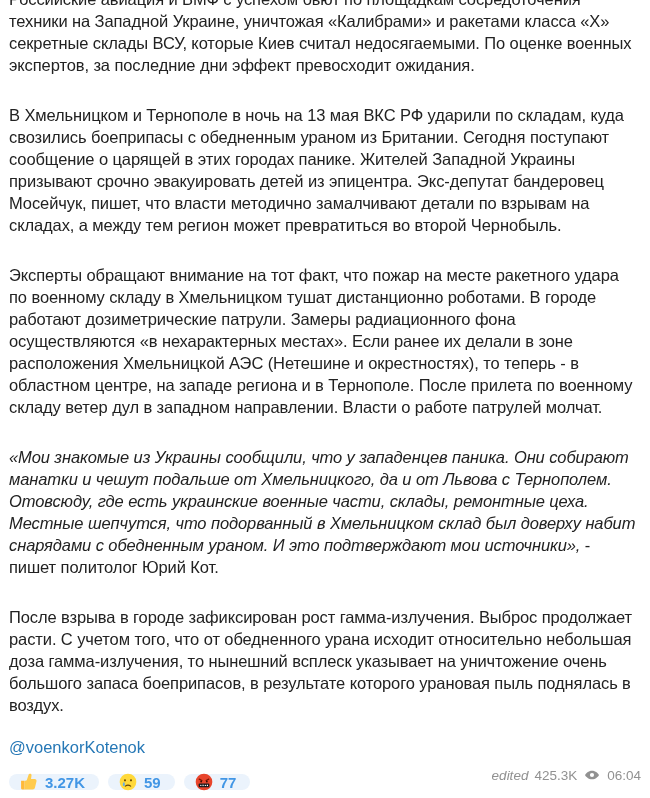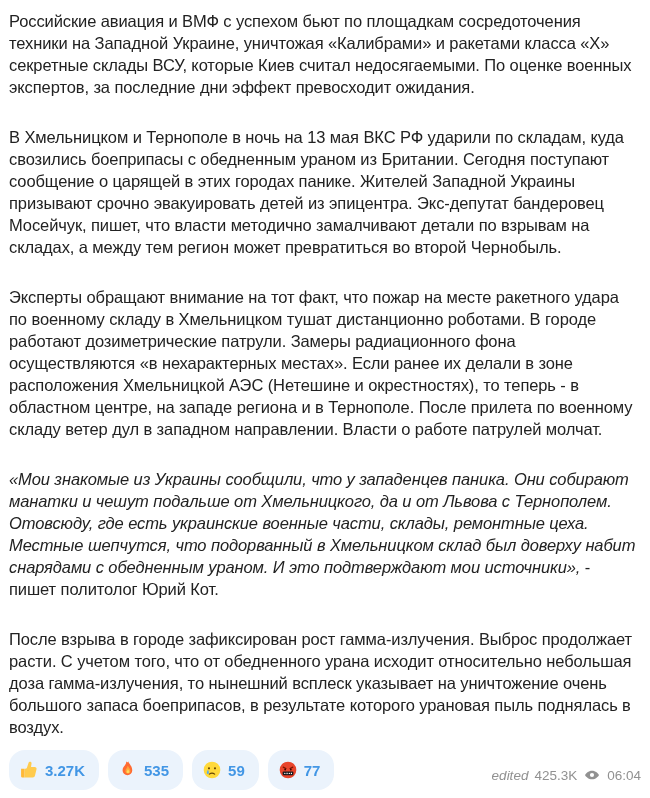--- a/index.html
+++ b/index.html
@@ -54,21 +54,21 @@
     display: flex;
     gap: 9px;
   }
   .reaction-pill {
     display: flex;
     align-items: center;
     gap: 6px;
     background: #ebf3fc;
     border: none;
     border-radius: 16px;
-    height: 40px;
+    height: 16px;
     padding: 0 14px 0 10px;
     cursor: pointer;
     font-family: "Liberation Sans", "DejaVu Sans", sans-serif;
   }
   .reaction-pill .count {
     color: #4296e5;
     font-size: 15px;
     font-weight: bold;
     white-space: nowrap;
   }
@@ -94,45 +94,36 @@
   <h1 class="title">В Хмельницком и Тернополе работают дозиметрические патрули</h1>
 
   <p class="body-par">Российские авиация и ВМФ с успехом бьют по площадкам сосредоточения техники на Западной Украине, уничтожая «Калибрами» и ракетами класса «Х» секретные склады ВСУ, которые Киев считал недосягаемыми. По оценке военных экспертов, за последние дни эффект превосходит ожидания.</p>
   <p class="body-par">В Хмельницком и Тернополе в ночь на 13 мая ВКС РФ ударили по складам, куда свозились боеприпасы с обедненным ураном из Британии. Сегодня поступают сообщение о царящей в этих городах панике. Жителей Западной Украины призывают срочно эвакуировать детей из эпицентра. Экс-депутат бандеровец Мосейчук, пишет, что власти методично замалчивают детали по взрывам на складах, а между тем регион может превратиться во второй Чернобыль.</p>
   <p class="body-par">Эксперты обращают внимание на тот факт, что пожар на месте ракетного удара по военному складу в Хмельницком тушат дистанционно роботами. В городе работают дозиметрические патрули. Замеры радиационного фона осуществляются «в нехарактерных местах». Если ранее их делали в зоне расположения Хмельницкой АЭС (Нетешине и окрестностях), то теперь - в областном центре, на западе региона и в Тернополе. После прилета по военному складу ветер дул в западном направлении. Власти о работе патрулей молчат.</p>
 
   <p class="body-par"><span class="quote-text">«Мои знакомые из Украины сообщили, что у западенцев паника. Они собирают манатки и чешут подальше от Хмельницкого, да и от Львова с Тернополем. Отовсюду, где есть украинские военные части, склады, ремонтные цеха. Местные шепчутся, что подорванный в Хмельницком склад был доверху набит снарядами с обедненным ураном. И это подтверждают мои источники»,</span><span> - пишет политолог Юрий Кот.</span></p>
 
   <p class="body-par">После взрыва в городе зафиксирован рост гамма-излучения. Выброс продолжает расти. С учетом того, что от обедненного урана исходит относительно небольшая доза гамма-излучения, то нынешний всплеск указывает на уничтожение очень большого запаса боеприпасов, в результате которого урановая пыль поднялась в воздух.</p>
 
+  <a class="mention">@voenkorKotenok</a>
 
   <div class="footer-row">
 
     <div class="reactions">
 
       <button class="reaction-pill">
         <span class="emoji">
           <svg viewBox="0 0 24 24">
             <path fill="#ffb938" d="M2.5 10.5h4.2V21H4c-.9 0-1.5-.7-1.5-1.5v-9z"></path>
             <path fill="#ffcb4e" d="M6.7 10.8l2.6-.8 2.2-6.6c.4-1.3 1.5-1.6 2.4-1.2.9.4 1.3 1.2 1.1 2.4l-.6 3.9h4.5c1.4 0 2.5 1.3 2.1 2.7l-1.8 7.4c-.3 1.3-1.3 2.4-2.8 2.4H6.7z"></path>
           </svg>
         </span>
         <span class="count">3.27K</span>
       </button>
 
-      <button class="reaction-pill">
-        <span class="emoji">
-          <svg viewBox="0 0 24 24">
-            <path fill="#ff6b32" d="M12.2 1.5c1.3 3.8 4.9 5.5 4.9 11a5.8 5.8 0 0 1-11.6 0c0-2.6 1.3-4.2 2.6-5.8 1.5-1.8 2-3.3 1.6-4.9 1.4.6 2.1 2.1 2.5-.3z"></path>
-            <path fill="#ffa53a" d="M12 7.2c.9 2.3 2.9 3.2 2.9 6a3 3 0 0 1-6 0c0-2 1.4-3 2-4.2.3-.6.4-1 .3-1.6.4.3.6-.7.8-.2z"></path>
-            <path fill="#ffdc5d" d="M12.1 11.1c.5 1.2 1.5 1.7 1.5 3.1a1.6 1.6 0 0 1-3.2 0c0-1.1.8-1.6 1.1-2.3.2-.3.2-.5.2-.8h.4z"></path>
-          </svg>
-        </span>
-        <span class="count">535</span>
-      </button>
 
 
       <button class="reaction-pill">
         <span class="emoji">
           <svg viewBox="0 0 24 24">
             <circle cx="12" cy="12" r="10" fill="#ffd93b"></circle>
             <circle cx="8.4" cy="10" r="1.25" fill="#664500"></circle>
             <circle cx="15.6" cy="10" r="1.25" fill="#664500"></circle>
             <path d="M8.8 17c1.9-1.5 4.5-1.5 6.4 0" stroke="#664500" stroke-width="1.4" fill="none" stroke-linecap="round"></path>
             <path fill="#5dadec" d="M7.2 11.6c1.4 2 1.5 5.2-.2 5.2-1.6 0-1.6-3.2.2-5.2z"></path>

